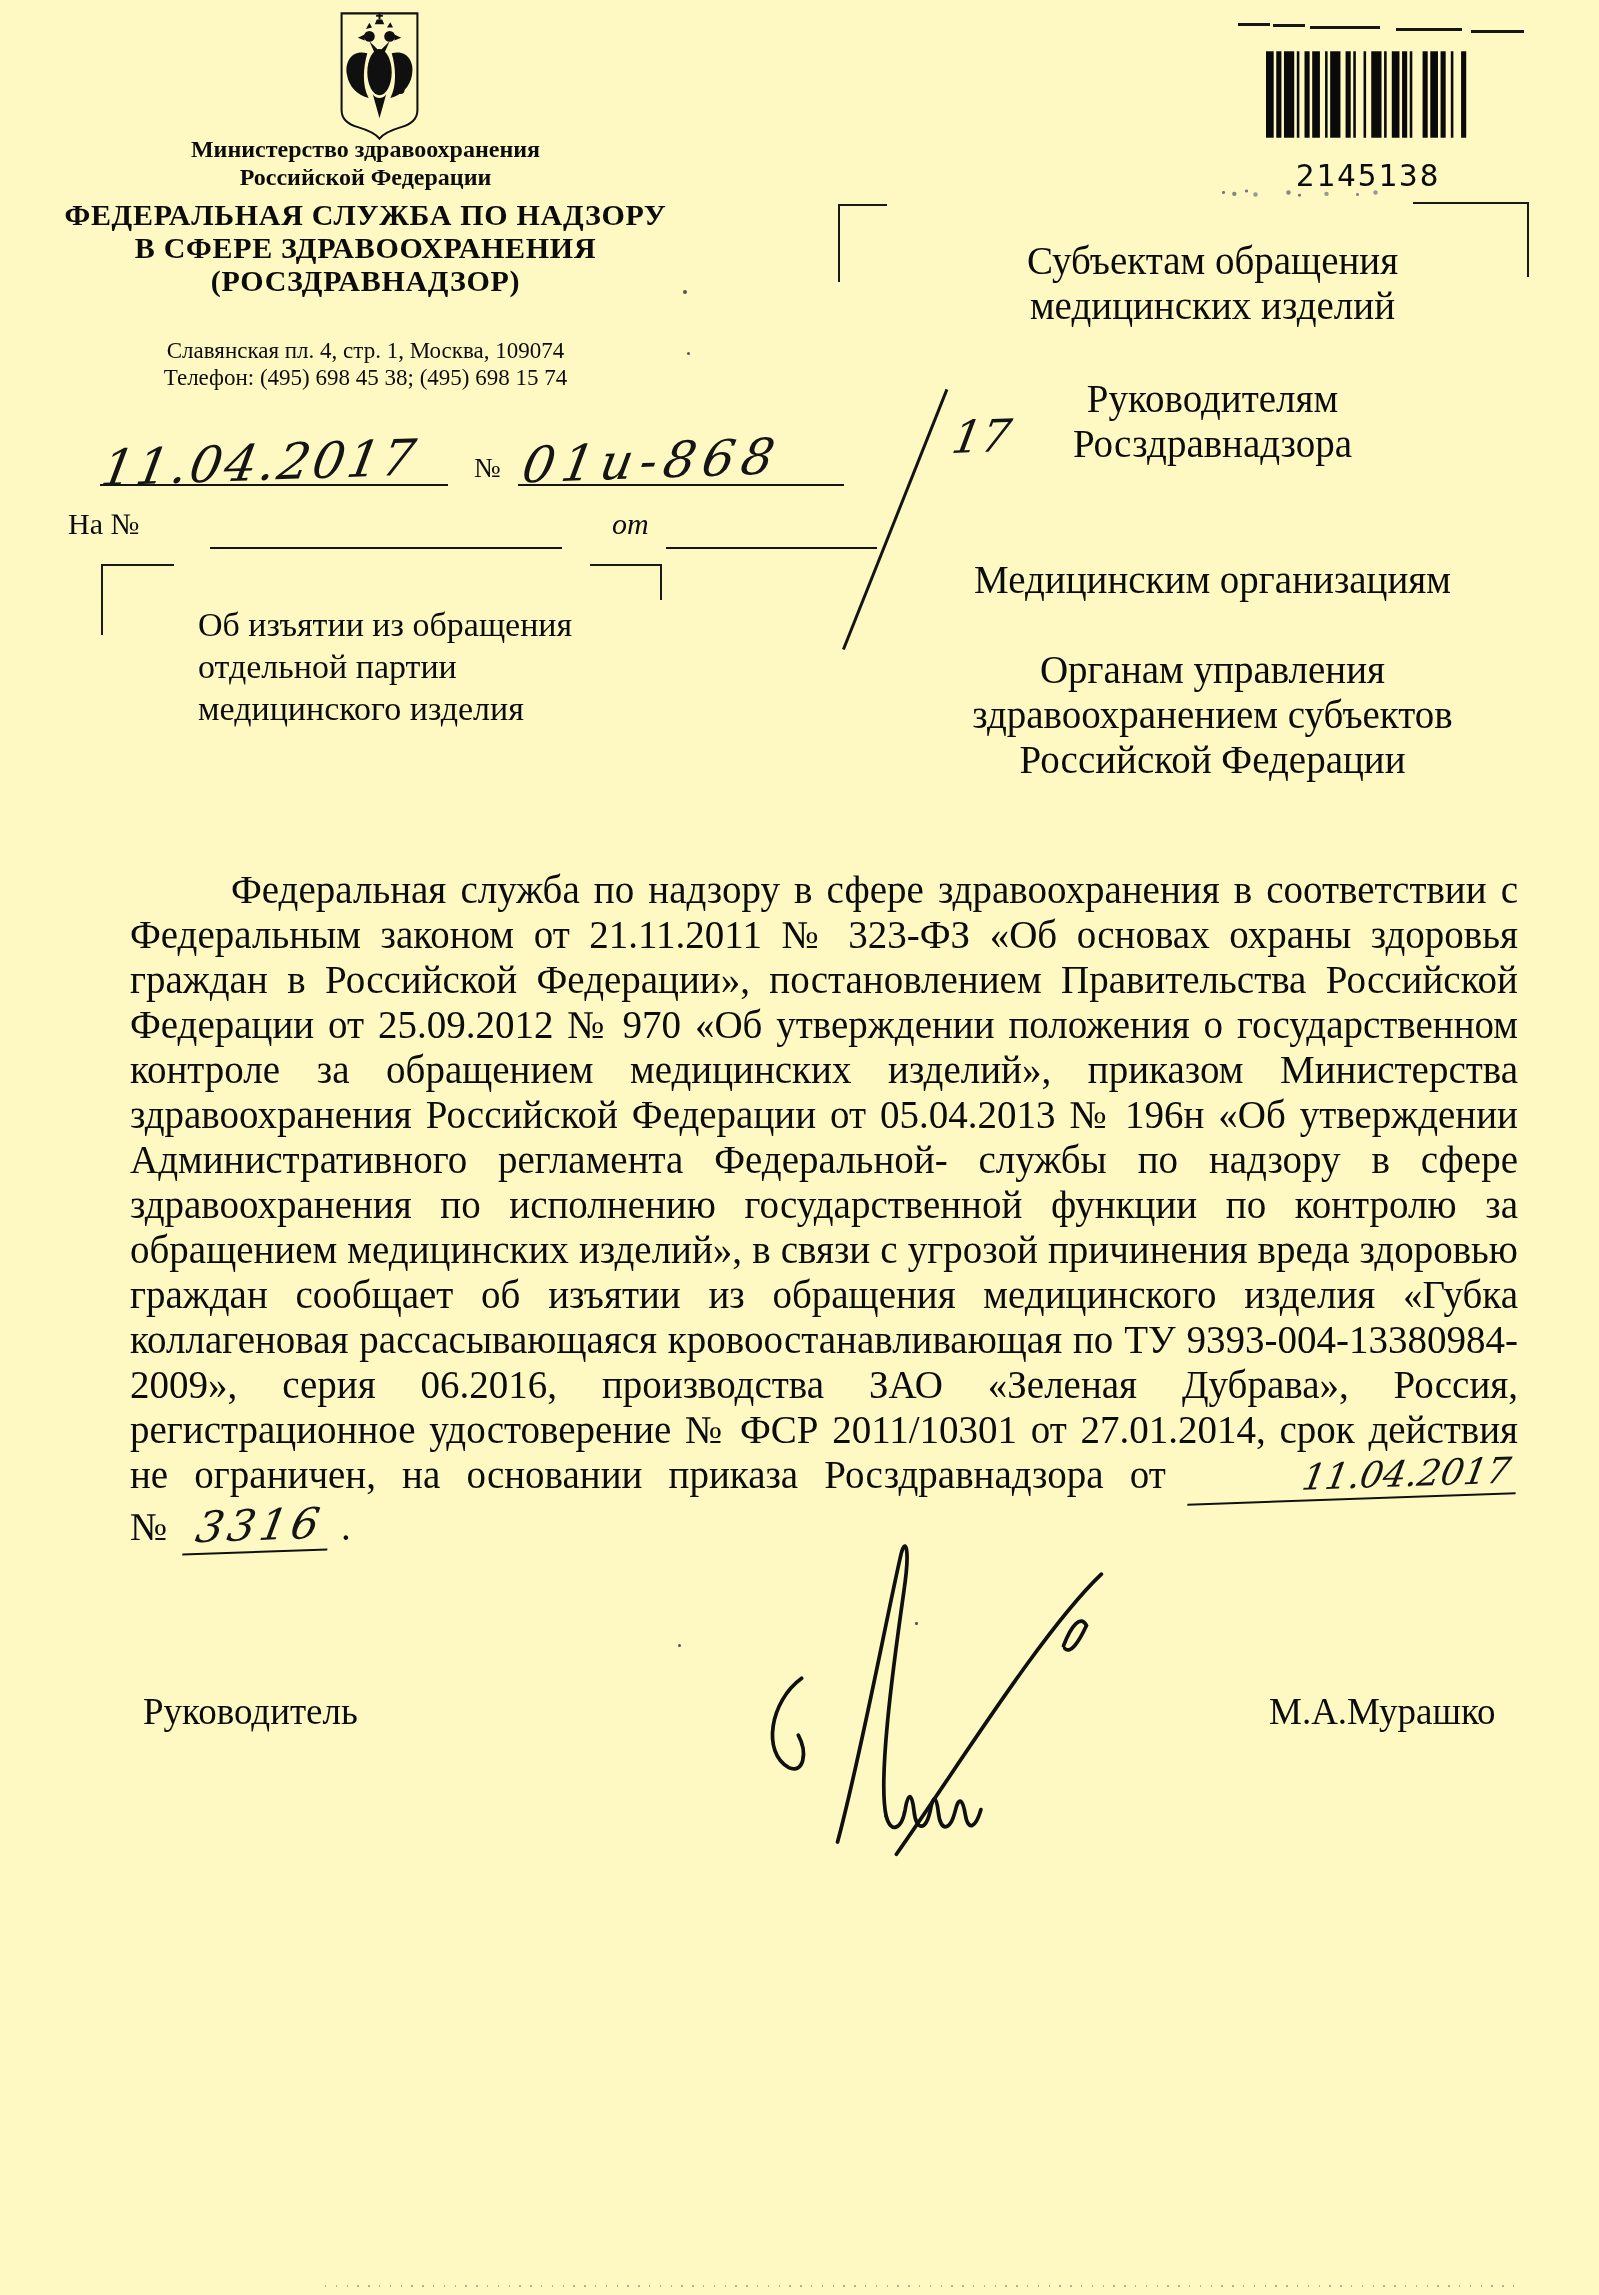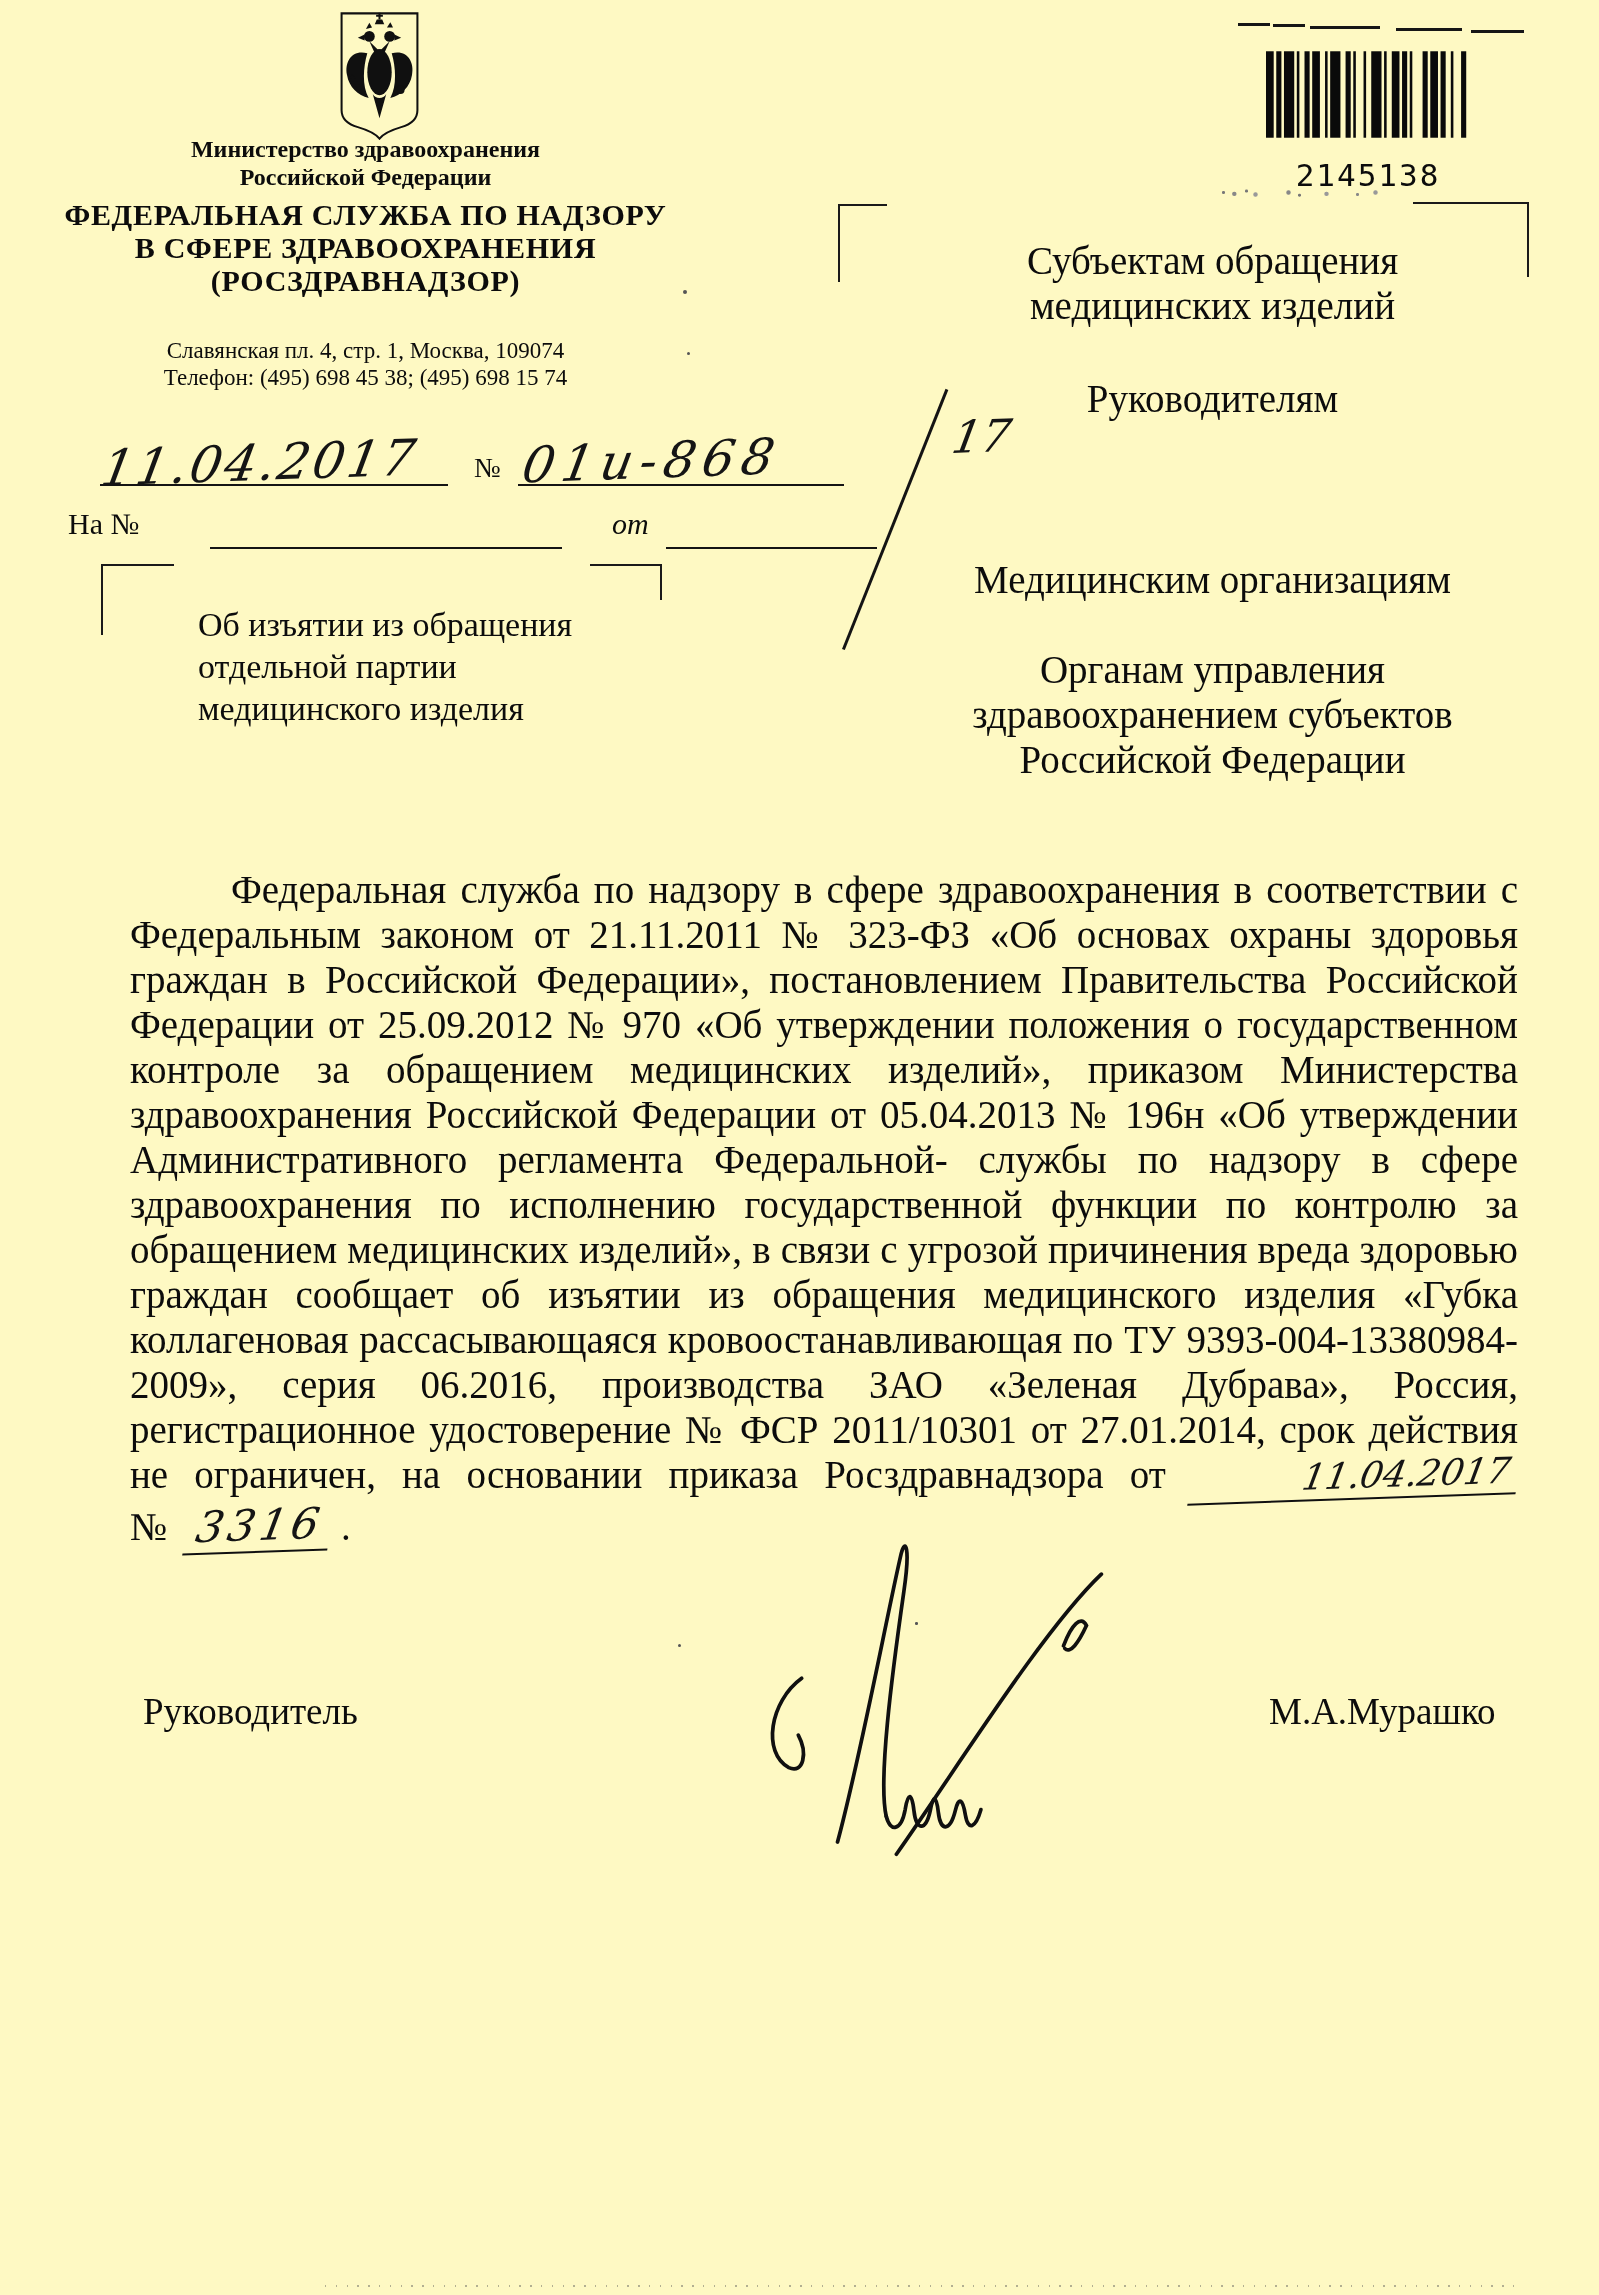--- a/index.html
+++ b/index.html
@@ -155,20 +155,21 @@
 
   <div class="abs bkt-tl" style="left:838px;top:204px;width:47px;height:76px;"></div>
   <div class="abs bkt-tr" style="left:1413px;top:202px;width:114px;height:73px;"></div>
 
   <div class="abs recip" style="top:238px;">
     <div>Субъектам обращения</div>
     <div>медицинских изделий</div>
   </div>
   <div class="abs recip" style="top:376px;">
     <div>Руководителям</div>
+    <div>Росздравнадзора</div>
   </div>
   <div class="abs recip" style="top:557px;">
     <div>Медицинским организациям</div>
   </div>
   <div class="abs recip" style="top:647px;">
     <div>Органам управления</div>
     <div>здравоохранением субъектов</div>
     <div>Российской Федерации</div>
   </div>
 

